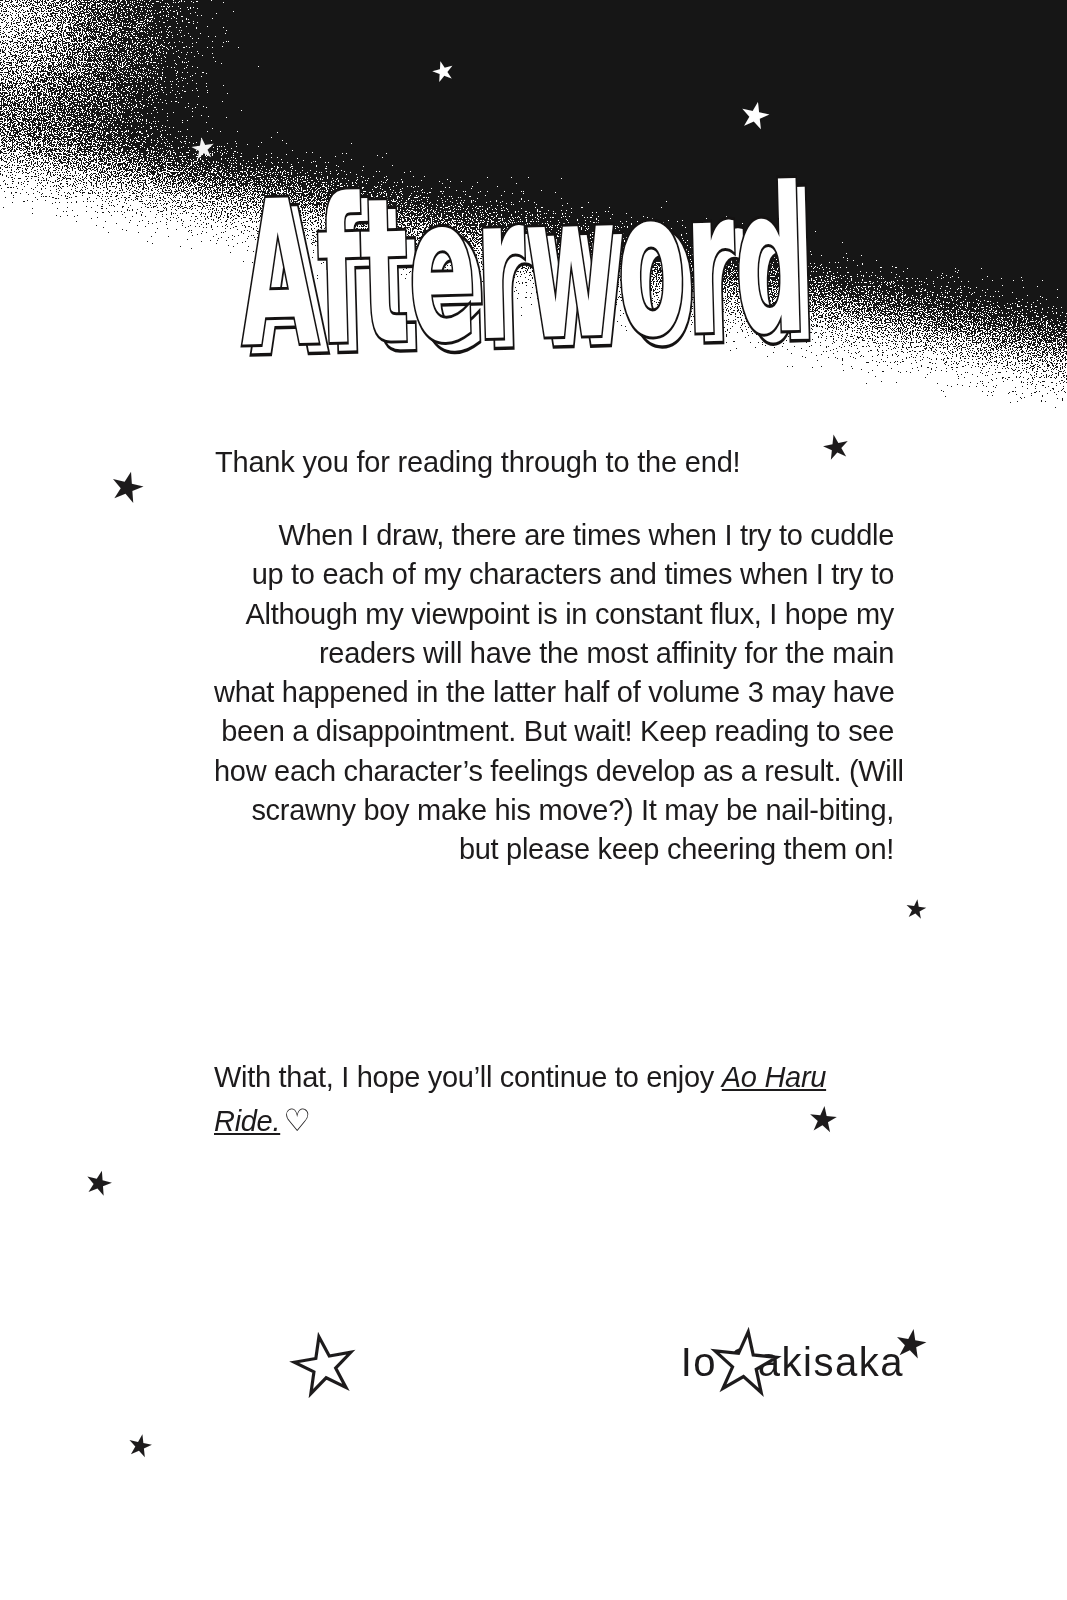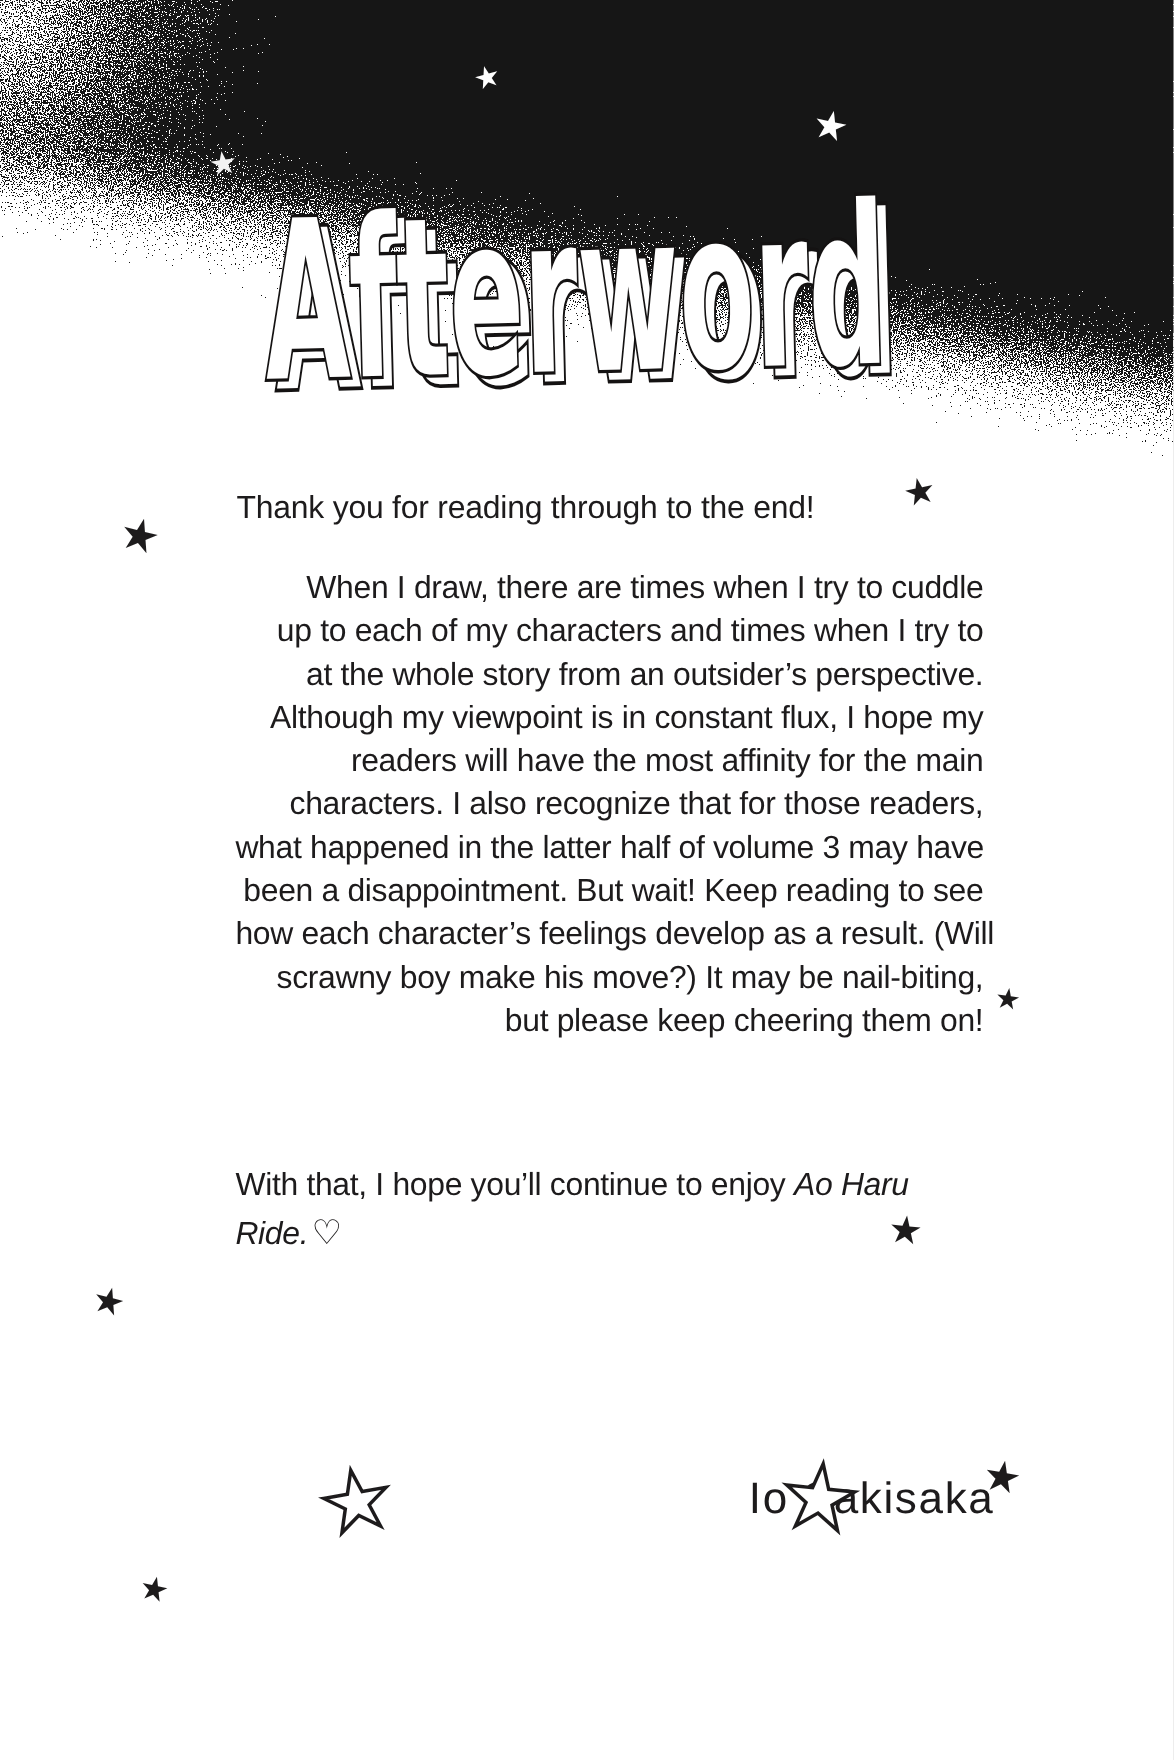--- a/index.html
+++ b/index.html
@@ -24,21 +24,21 @@
   .para-main {
     position: absolute; left: 214px; top: 516px; width: 680px;
     font-size: 29px; line-height: 39.3px; letter-spacing: -0.3px; text-align: right;
   }
   .para-main .line { white-space: nowrap; }
   .closing {
     position: absolute; left: 214px; top: 1056px;
     font-size: 29px; line-height: 43px; letter-spacing: -0.3px;
   }
   .closing .line { white-space: pre; }
-  .closing .italic { font-style: italic; }
+  .closing .italic { font-style: italic; text-decoration: underline; }
   .closing .heart { font-size: 31px; padding-left: 3px; }
   .signature {
     position: absolute; left: 0; top: 1340px; width: 904px;
     text-align: right; font-size: 40px; letter-spacing: 1.5px;
   }
 
   .stars-layer { position: absolute; left: 0; top: 0; width: 100%; height: 100%; pointer-events: none; }
   .star {
     position: absolute;
     font-family: "DejaVu Sans", sans-serif;
@@ -95,24 +95,22 @@
     </g>
   </svg>
 
   <div class="text-layer">
 
     <div class="thanks">Thank you for reading through to the end!</div>
 
     <div class="para-main">
         <div class="line">When I draw, there are times when I try to cuddle</div>
         <div class="line">up to each of my characters and times when I try to</div>
-        <div class="line">at the whole story from an outsider’s perspective.</div>
         <div class="line">Although my viewpoint is in constant flux, I hope my</div>
         <div class="line">readers will have the most affinity for the main</div>
-        <div class="line">characters. I also recognize that for those readers,</div>
         <div class="line">what happened in the latter half of volume 3 may have</div>
         <div class="line">been a disappointment. But wait! Keep reading to see</div>
         <div class="line">how each character’s feelings develop as a result. (Will</div>
         <div class="line">scrawny boy make his move?) It may be nail-biting,</div>
         <div class="line">but please keep cheering them on!</div>
       </div>
 
     <div class="closing">
       <div class="line"><span>With that, I hope you’ll continue to enjoy </span><span class="italic">Ao Haru</span></div>
       <div class="line"><span class="italic">Ride.</span><span class="heart">♡</span></div>

